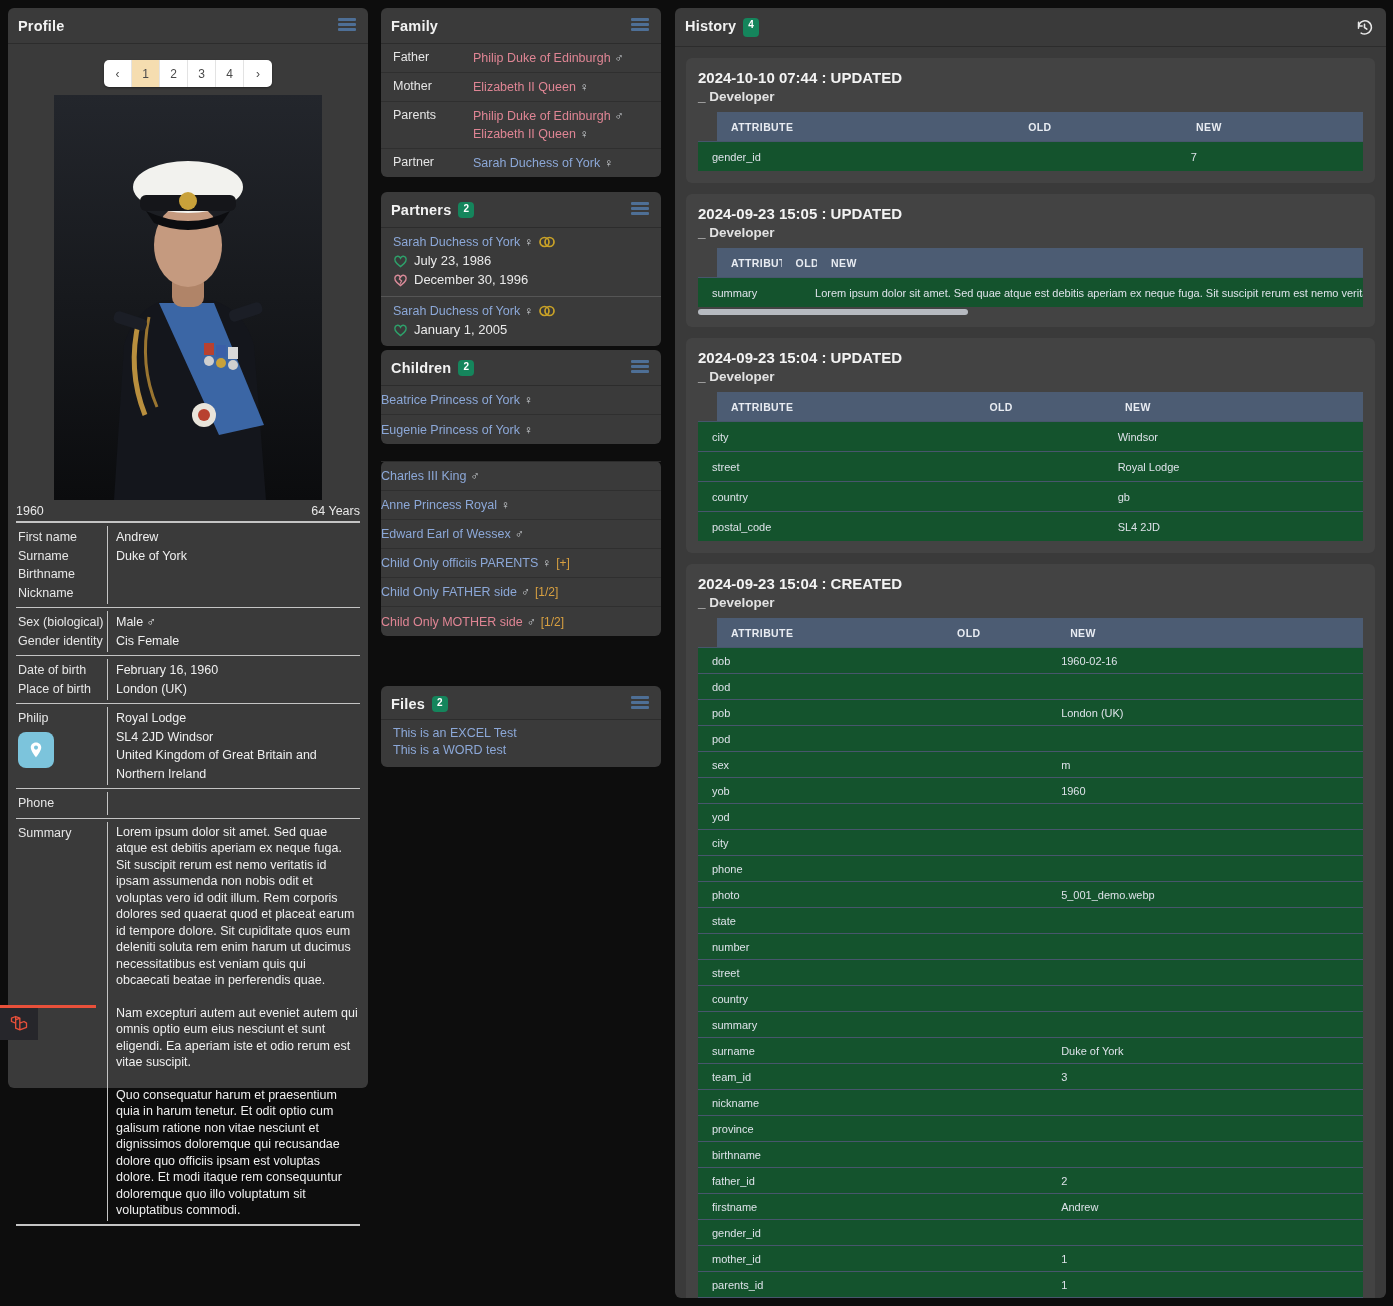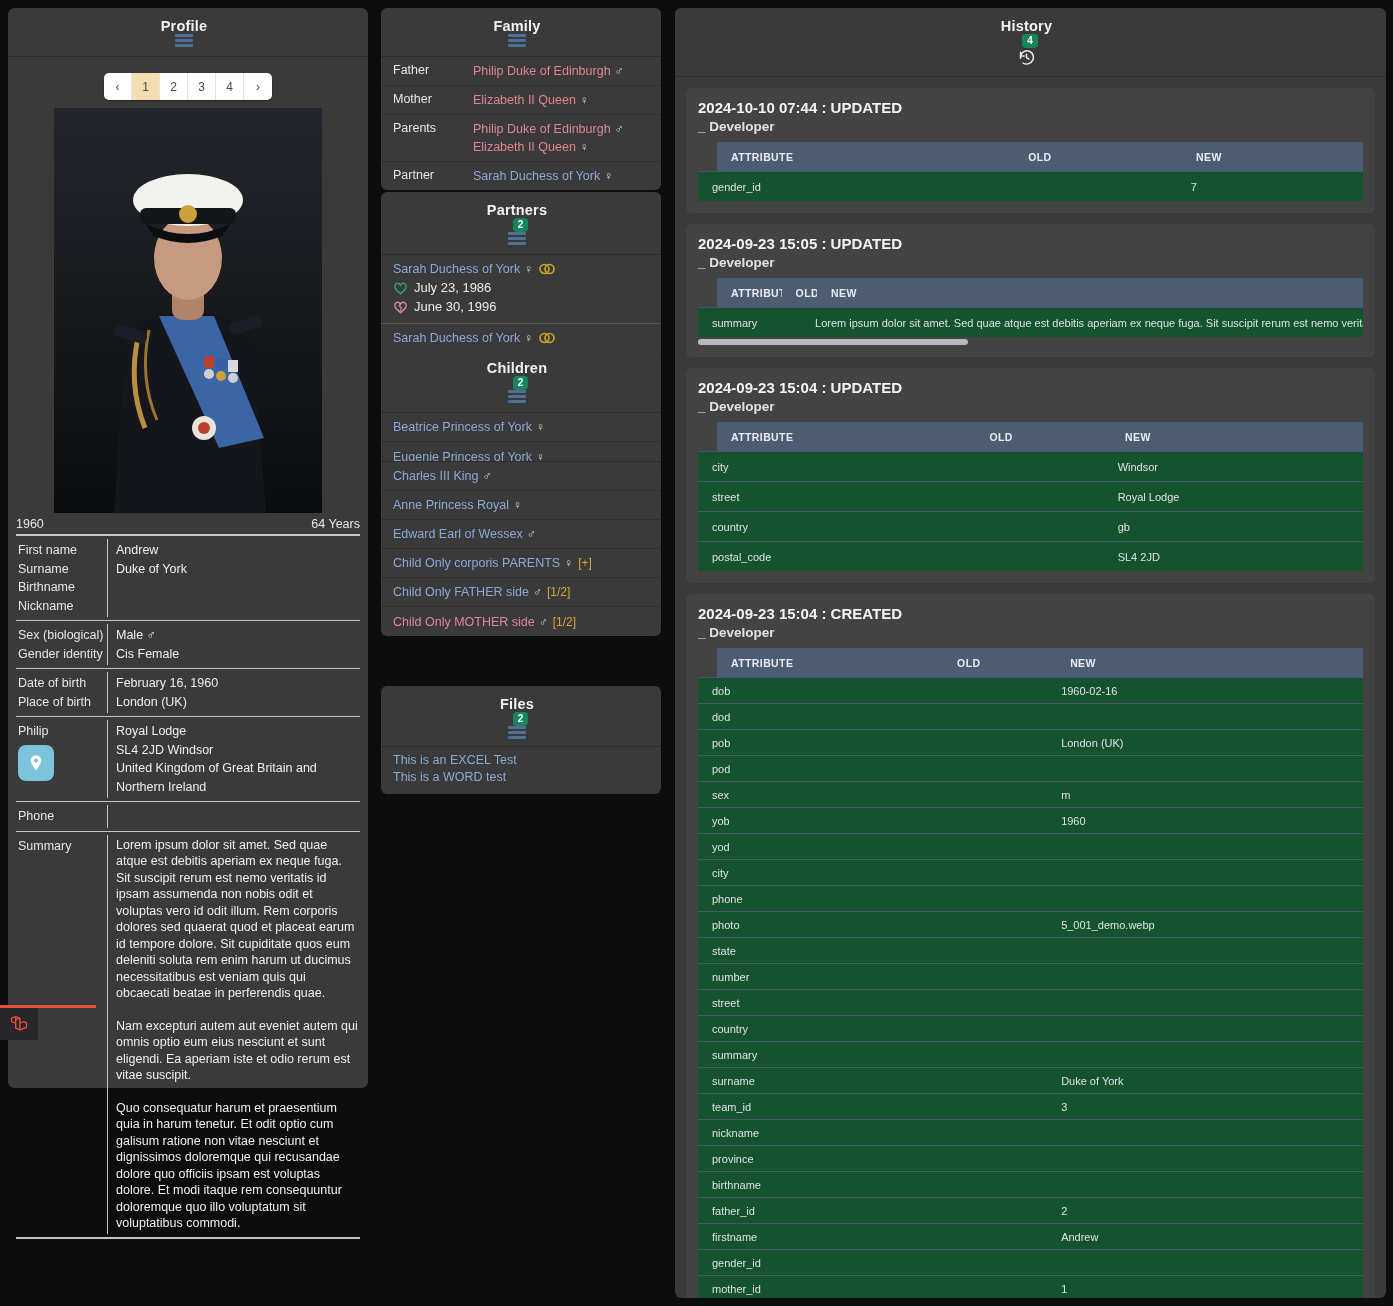--- a/index.html
+++ b/index.html
@@ -1,19 +1,19 @@
 <!DOCTYPE html>
 <html><head>
 <meta charset="utf-8">
 <style>
   * { margin:0; padding:0; box-sizing:border-box; }
   html,body { width:1393px; height:1306px; background:#0d0d0d; font-family:"Liberation Sans", sans-serif; overflow:hidden; position:relative; }
 
   .panel { position:absolute; background:#3a3a3a; border-radius:6px; color:#e9e9e9; }
-  .panel-head { display:flex; align-items:center; padding:10px 12px 9px 4px; border-bottom:1px solid #2c2c2c;flex-direction:column; }
+  .panel-head { display:flex; padding:10px 12px 9px 10px; border-bottom:1px solid #2c2c2c; }
   .panel-title { font-size:14.5px; font-weight:bold; color:#f2f2f2; letter-spacing:.2px; }
   .badge { display:inline-block; background:#15855c; color:#fff; font-size:10px; font-weight:bold; border-radius:4px; padding:2px 5px; margin-left:7px; line-height:1; }
   .spacer { flex:1; }
   .hamburger { width:18px; display:flex; flex-direction:column; gap:2px; cursor:pointer; }
   .hamburger span { display:block; height:3px; background:#4e6f96; border-radius:1px; }
 
   
   #profile-panel { left:8px; top:8px; width:360px; height:1080px; }
   .pager-wrap { display:flex; justify-content:center; margin:16px 0 6px; }
   .pager { display:flex; background:#fff; border-radius:5px; overflow:hidden; box-shadow:0 1px 2px rgba(0,0,0,.4); }
@@ -30,21 +30,21 @@
   .pgroup .values { flex:1; padding:2px 2px 2px 8px; color:#efefef; }
   .pgroup .line { line-height:18.5px; min-height:18.5px; white-space:nowrap; }
   .pgroup .values .line { white-space:normal; }
   .sum-par { margin-bottom:16px; line-height:16.5px; }
   .sum-par:last-child { margin-bottom:0; }
   .map-btn { width:36px; height:36px; background:#7cc4dc; border-radius:8px; display:flex; align-items:center; justify-content:center; margin-top:4px; cursor:pointer; }
   .gender { color:#d6dade; margin-left:4px; font-size:12px; }
 
   
   .mid { left:381px; width:280px; }
-  .list-row { padding:6px 12px; border-bottom:1px solid #2f2f2f; font-size:12.5px; min-height:29px; display:flex; align-items:center; }
+  .list-row { padding:6px 0; border-bottom:1px solid #2f2f2f; font-size:12.5px; min-height:29px; display:flex; align-items:center; }
   .list-row:last-child { border-bottom:none; }
   .fam-row { display:flex; padding:5px 12px; border-bottom:1px solid #2f2f2f; font-size:12.5px; }
   .fam-row:last-child { border-bottom:none; }
   .fam-label { width:80px; color:#e6e6e6; padding-top:1px; }
   .fam-people { flex:1; }
   .fam-people .pline { line-height:18px; }
   .lnk { cursor:pointer; }
   .lnk.blue { color:#8ca8d8; }
   .lnk.pink { color:#df8594; }
   .tag { color:#d8a041; margin-left:5px; font-size:12px; }
@@ -280,21 +280,21 @@
           <svg width="15" height="14" viewBox="0 0 16 15">
             <path d="M8 13.5 C2 9.5 1 6 2.5 3.8 C4 1.8 6.8 2 8 4.4 C9.2 2 12 1.8 13.5 3.8 C15 6 14 9.5 8 13.5 Z" fill="none" stroke="#2ea06a" stroke-width="1.6"></path>
           </svg>
           <span>July 23, 1986</span>
         </div>
         <div class="pev">
           <svg width="15" height="14" viewBox="0 0 16 15">
             <path d="M8 13.5 C2 9.5 1 6 2.5 3.8 C4 1.8 6.8 2 8 4.4 C9.2 2 12 1.8 13.5 3.8 C15 6 14 9.5 8 13.5 Z" fill="none" stroke="#d88a98" stroke-width="1.6"></path>
             <path d="M8 3.5 L6.8 6.5 L9.2 8.5 L7.5 11.5" stroke="#d88a98" stroke-width="1.3" fill="none"></path>
           </svg>
-          <span>June 30, 1996</span>
+          <span>December 30, 1996</span>
         </div>
       </div>
       <div class="partner-entry">
         <div><span><span class="lnk blue">Sarah Duchess of York</span><span class="gender">♀</span></span><svg width="18" height="12" viewBox="0 0 18 12" class="rings">
             <circle cx="6.5" cy="6" r="4.5" fill="none" stroke="#c9a227" stroke-width="1.7"></circle>
             <circle cx="11.5" cy="6" r="4.5" fill="none" stroke="#c9a227" stroke-width="1.7"></circle>
           </svg></div>
         <div class="pev">
           <svg width="15" height="14" viewBox="0 0 16 15">
             <path d="M8 13.5 C2 9.5 1 6 2.5 3.8 C4 1.8 6.8 2 8 4.4 C9.2 2 12 1.8 13.5 3.8 C15 6 14 9.5 8 13.5 Z" fill="none" stroke="#2ea06a" stroke-width="1.6"></path>
@@ -331,21 +331,21 @@
       <div class="list-row">
         <span><span class="lnk blue">Charles III King</span><span class="gender">♂</span></span>
       </div>
       <div class="list-row">
         <span><span class="lnk blue">Anne Princess Royal</span><span class="gender">♀</span></span>
       </div>
       <div class="list-row">
         <span><span class="lnk blue">Edward Earl of Wessex</span><span class="gender">♂</span></span>
       </div>
       <div class="list-row">
-        <span><span class="lnk blue">Child Only corporis PARENTS</span><span class="gender">♀</span><span class="tag">[+]</span></span>
+        <span><span class="lnk blue">Child Only officiis PARENTS</span><span class="gender">♀</span><span class="tag">[+]</span></span>
       </div>
       <div class="list-row">
         <span><span class="lnk blue">Child Only FATHER side</span><span class="gender">♂</span><span class="tag">[1/2]</span></span>
       </div>
       <div class="list-row">
         <span><span class="lnk pink">Child Only MOTHER side</span><span class="gender">♂</span><span class="tag">[1/2]</span></span>
       </div>
     </div>
 </div>
 

